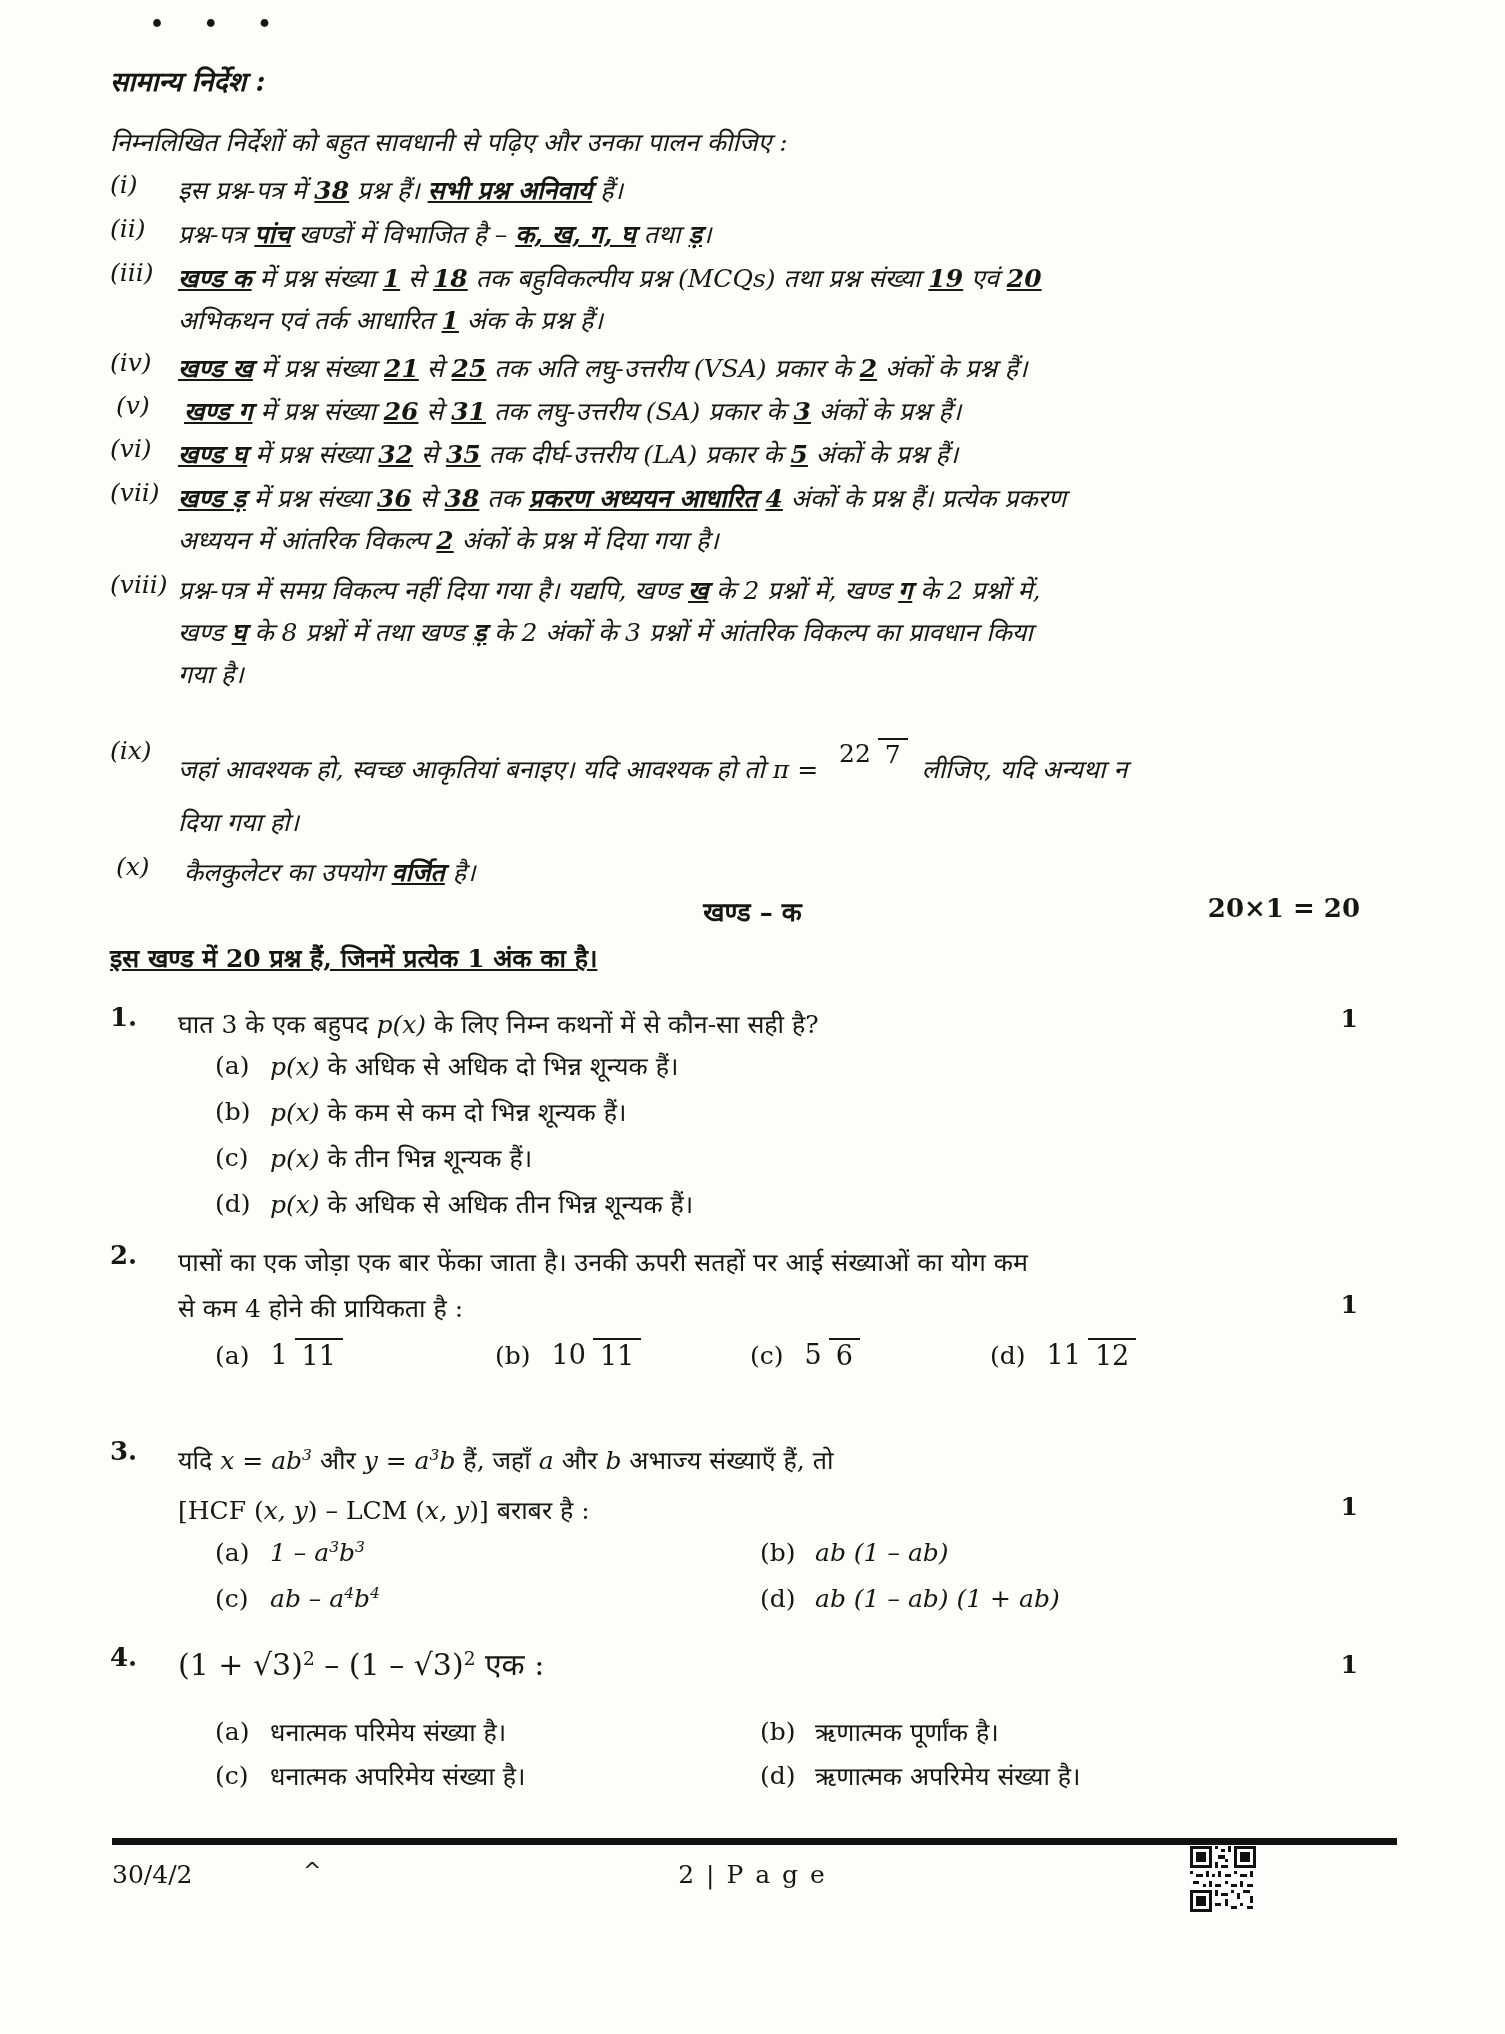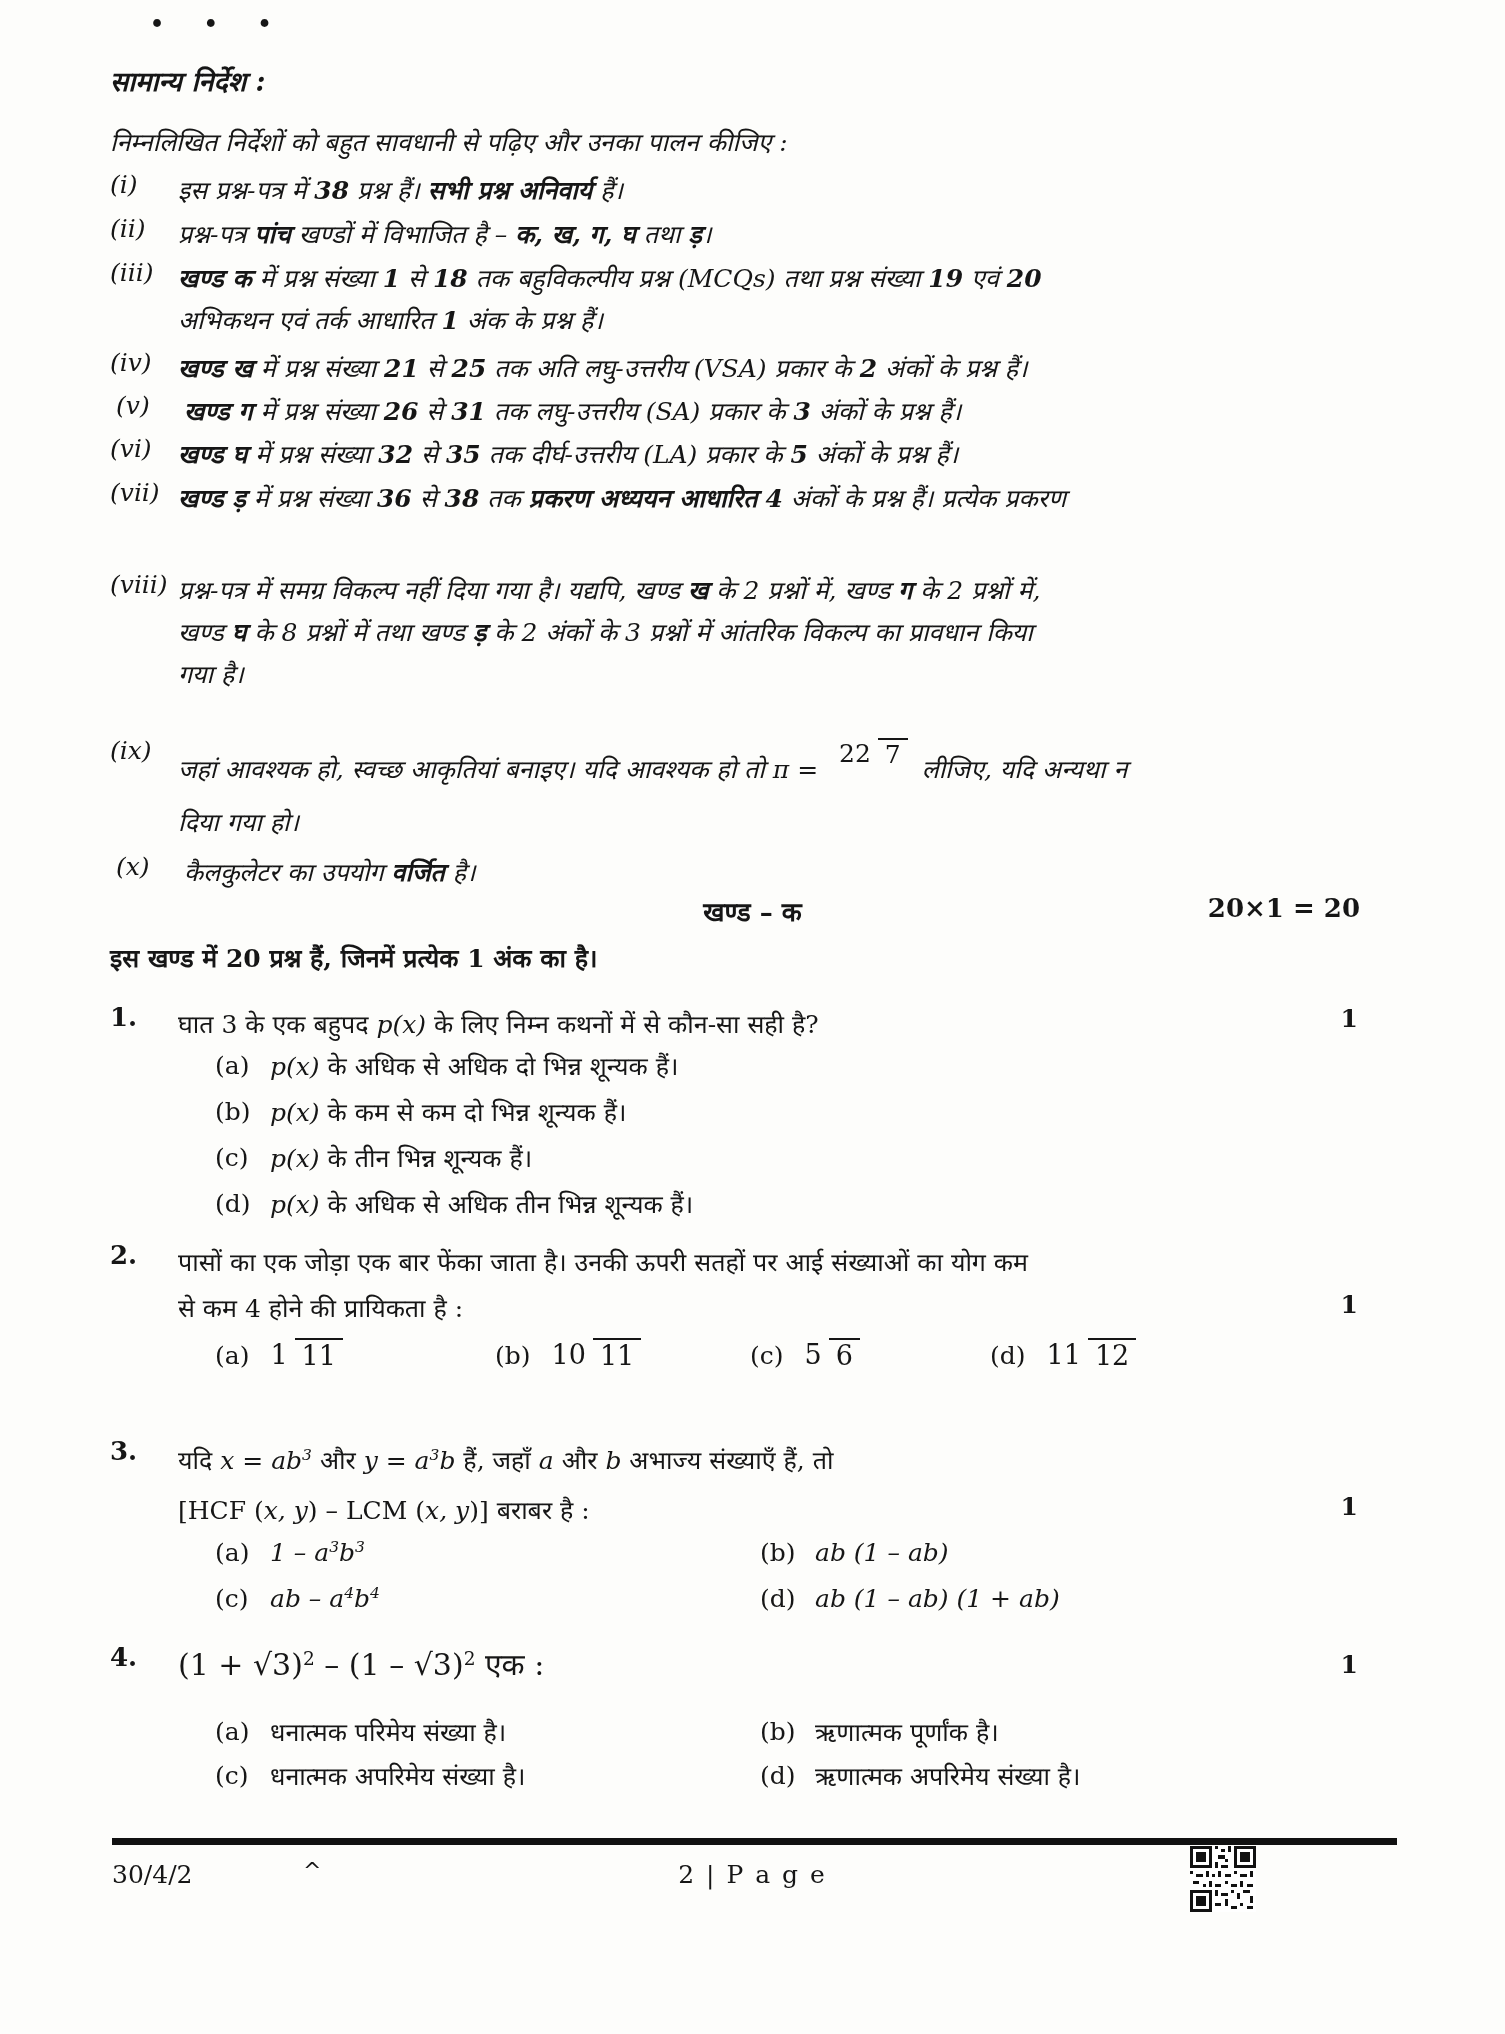--- a/index.html
+++ b/index.html
@@ -3,21 +3,21 @@
 <meta charset="utf-8">
 <style>
   html,body{margin:0;padding:0;background:#e8e8e8;}
   .page{
     position:relative; width:1505px; height:2034px; margin:0 auto;
     background:#fdfdfb; color:#161616; overflow:hidden;
     font-family:"DejaVu Serif","Liberation Serif",serif;
     font-size:25px;
   }
   .row{position:absolute; left:110px; width:1300px;}
-  .sb{font-weight:700;}
+  .sb{font-weight:700;text-decoration:underline;}
   .si{font-style:italic;}
   sup{font-size:62%; line-height:0; position:relative; top:-0.55em; vertical-align:baseline;}
 
   
   .dots{position:absolute; left:150px; top:10px; font-size:22px; letter-spacing:16px; font-weight:700;}
 
   
   .gi-heading{position:absolute; left:110px; top:62px; font-size:27px; font-weight:700; font-style:italic;}
   .gi-intro{position:absolute; left:110px; top:124px; font-style:italic; white-space:nowrap;}
   .ins{display:flex; align-items:flex-start; font-style:italic;}
@@ -107,20 +107,21 @@
   <div class="row ins" style="top:434px">
     <div class="lab">(vi)</div>
     <div class="body">
         <div class="iline"><span class="sb">खण्ड घ</span><span> में प्रश्न संख्या </span><span class="sb">32</span><span> से </span><span class="sb">35</span><span> तक दीर्घ-उत्तरीय (LA) प्रकार के </span><span class="sb">5</span><span> अंकों के प्रश्न हैं।</span></div>
       </div>
   </div>
   <div class="row ins" style="top:478px">
     <div class="lab">(vii)</div>
     <div class="body">
       <div class="iline"><span class="sb">खण्ड ड़</span><span> में प्रश्न संख्या </span><span class="sb">36</span><span> से </span><span class="sb">38</span><span> तक </span><span class="sb">प्रकरण अध्ययन आधारित</span><span> </span><span class="sb">4</span><span> अंकों के प्रश्न हैं। प्रत्येक प्रकरण</span></div>
+      <div class="iline"><span>अध्ययन में आंतरिक विकल्प </span><span class="sb">2</span><span> अंकों के प्रश्न में दिया गया है।</span></div>
     </div>
   </div>
   <div class="row ins" style="top:570px">
     <div class="lab">(viii)</div>
     <div class="body">
       <div class="iline"><span>प्रश्न-पत्र में समग्र विकल्प नहीं दिया गया है। यद्यपि, खण्ड </span><span class="sb">ख</span><span> के 2 प्रश्नों में, खण्ड </span><span class="sb">ग</span><span> के 2 प्रश्नों में,</span></div>
       <div class="iline"><span>खण्ड </span><span class="sb">घ</span><span> के 8 प्रश्नों में तथा खण्ड </span><span class="sb">ड़</span><span> के 2 अंकों के 3 प्रश्नों में आंतरिक विकल्प का प्रावधान किया</span></div>
       <div class="iline"><span>गया है।</span></div>
     </div>
   </div>

